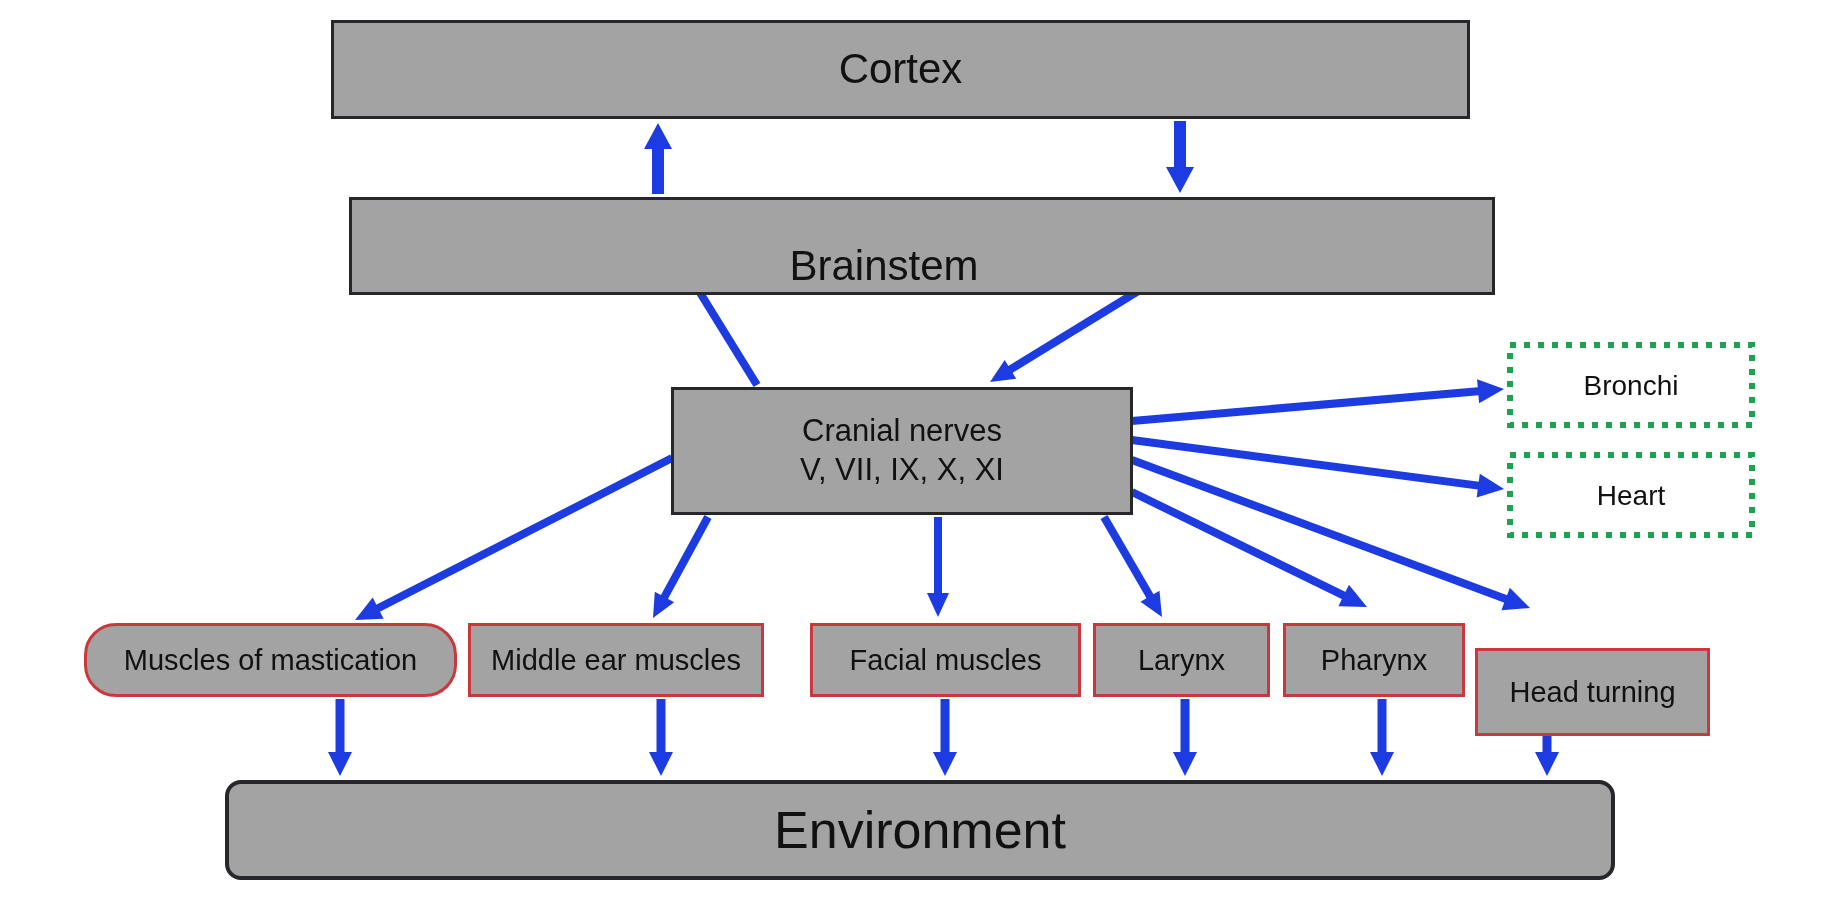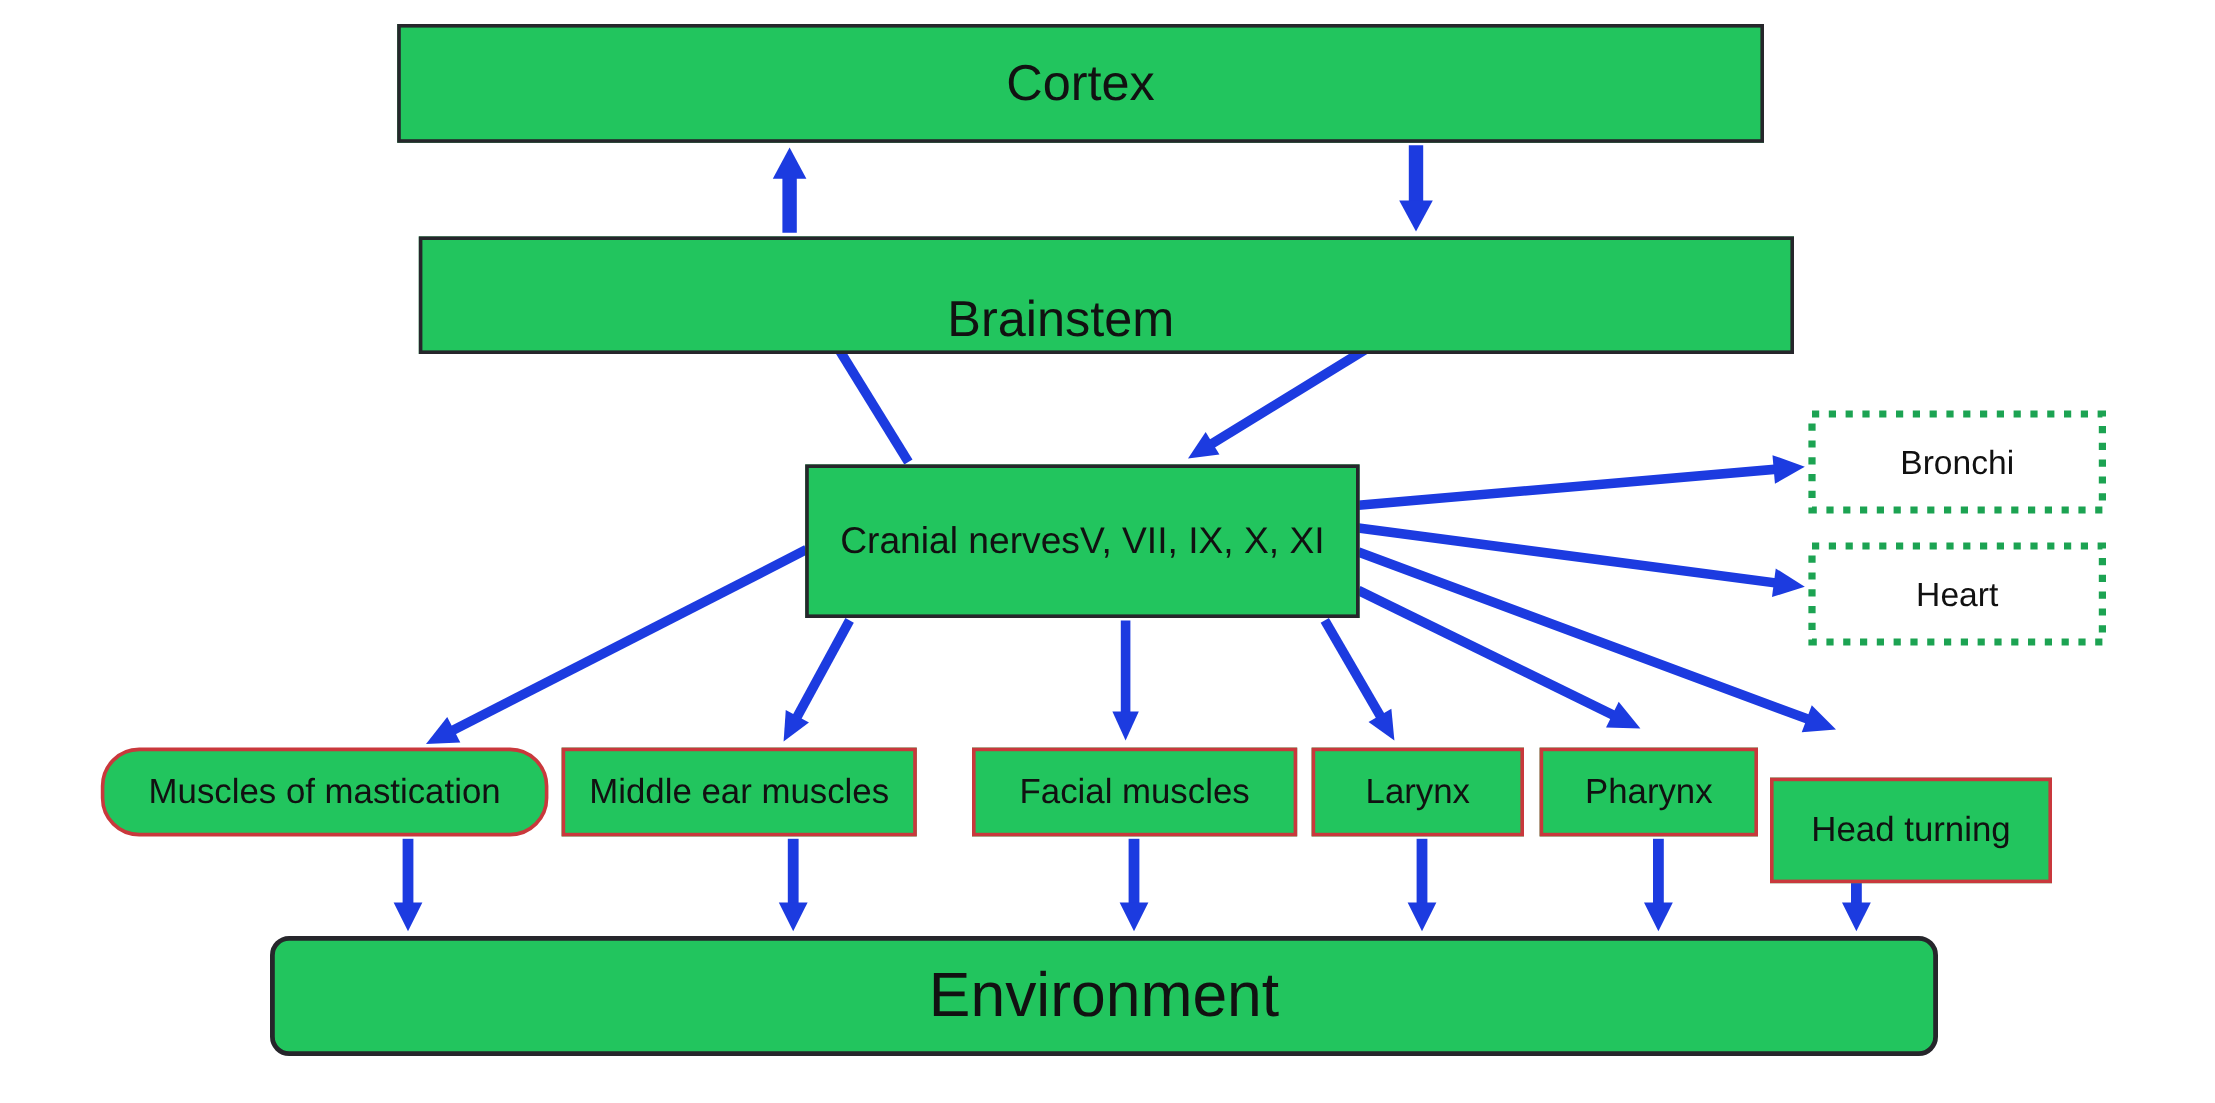--- a/index.html
+++ b/index.html
@@ -21,36 +21,36 @@
     width: 1846px;
     height: 919px;
     z-index: 1;
   }
   .node {
     position: absolute;
     display: flex;
     align-items: center;
     justify-content: center;
     text-align: center;
-    background: #22c55e;
+    background: #a3a3a3;
     color: #111111;
     z-index: 2;
     box-sizing: border-box;
     line-height: 1.25;
   }
   .black-box  { border: 3px solid #26262b; }
   .red-box    { border: 3px solid #c9383c; font-size: 29px; }
   .green-box  { border: none; background: transparent; font-size: 28px; z-index: 3; }
   .big-label  { font-size: 42px; }
 
   #cortex       { left: 331px; top: 20px;  width: 1139px; height: 99px; }
   #brainstem    { left: 349px; top: 197px; width: 1146px; height: 98px; }
   #brainstem .shifted { transform: translateX(-38px); margin-top: 40px; }
   #cranial      { left: 671px; top: 387px; width: 462px; height: 128px;
-                  font-size: 31px; flex-direction: row; }
+                  font-size: 31px; flex-direction: column; }
   #bronchi      { left: 1510px; top: 345px; width: 242px; height: 80px; }
   #heart        { left: 1510px; top: 455px; width: 242px; height: 80px; }
 
   #mastication  { left: 84px;   top: 623px; width: 373px; height: 74px; border-radius: 32px; }
   #middle-ear   { left: 468px;  top: 623px; width: 296px; height: 74px; }
   #facial       { left: 810px;  top: 623px; width: 271px; height: 74px; }
   #larynx       { left: 1093px; top: 623px; width: 177px; height: 74px; }
   #pharynx      { left: 1283px; top: 623px; width: 182px; height: 74px; }
   #head-turning { left: 1475px; top: 648px; width: 235px; height: 88px; }
 

